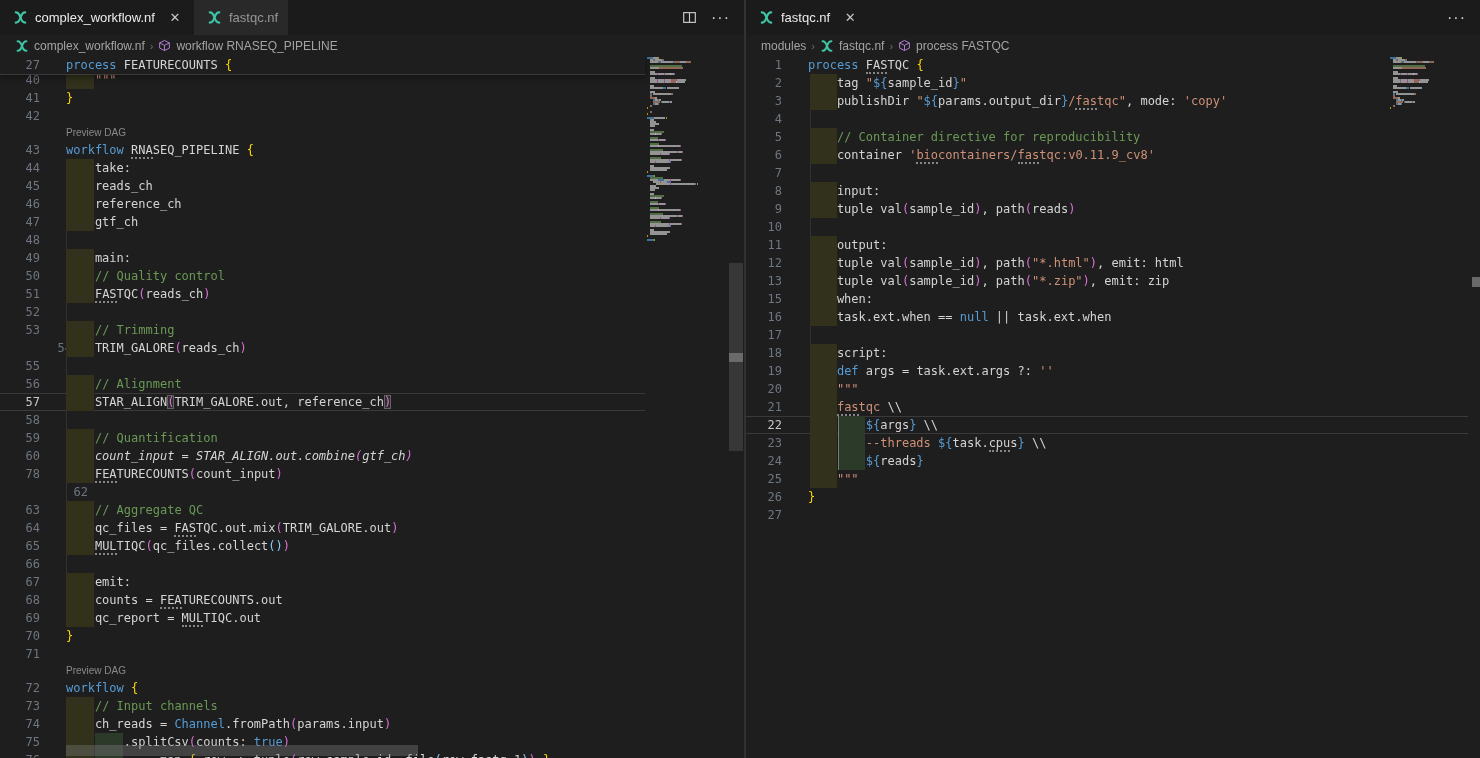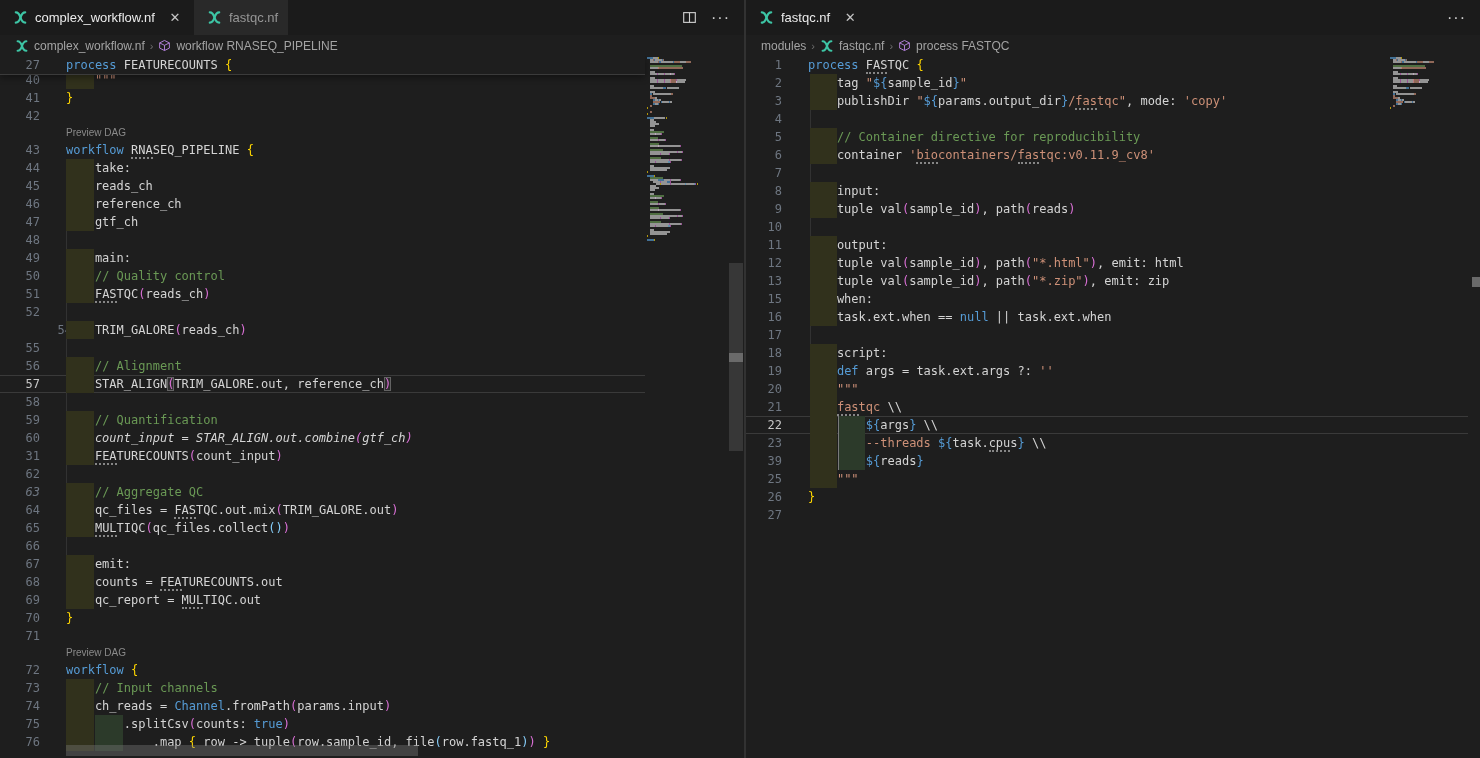--- a/index.html
+++ b/index.html
@@ -127,30 +127,31 @@
         <div class="row"><span class="ln" style="width: 40px;">43</span><span class="tx" style="left: 66px;"><span class="k">workflow </span><span class="w"><span class="spell">RNA</span>SEQ_PIPELINE</span><span class="w"> </span><span class="y">{</span></span></div>
         <div class="row"><span class="ln" style="width: 40px;">44</span><div class="block b0" style="left: 66px; width: 28px;"></div><span class="tx" style="left: 66px;"><span class="w">    take:</span></span></div>
         <div class="row"><span class="ln" style="width: 40px;">45</span><div class="block b0" style="left: 66px; width: 28px;"></div><span class="tx" style="left: 66px;"><span class="w">    reads_ch</span></span></div>
         <div class="row"><span class="ln" style="width: 40px;">46</span><div class="block b0" style="left: 66px; width: 28px;"></div><span class="tx" style="left: 66px;"><span class="w">    reference_ch</span></span></div>
         <div class="row"><span class="ln" style="width: 40px;">47</span><div class="block b0" style="left: 66px; width: 28px;"></div><span class="tx" style="left: 66px;"><span class="w">    gtf_ch</span></span></div>
         <div class="row"><span class="ln" style="width: 40px;">48</span><span class="guide" style="left: 66px;"></span><span class="tx" style="left: 66px;"></span></div>
         <div class="row"><span class="ln" style="width: 40px;">49</span><div class="block b0" style="left: 66px; width: 28px;"></div><span class="tx" style="left: 66px;"><span class="w">    main:</span></span></div>
         <div class="row"><span class="ln" style="width: 40px;">50</span><div class="block b0" style="left: 66px; width: 28px;"></div><span class="tx" style="left: 66px;"><span class="w">    </span><span class="c">// Quality control</span></span></div>
         <div class="row"><span class="ln" style="width: 40px;">51</span><div class="block b0" style="left: 66px; width: 28px;"></div><span class="tx" style="left: 66px;"><span class="w">    </span><span class="w"><span class="spell">FAS</span>TQC</span><span class="p">(</span><span class="w">reads_ch</span><span class="p">)</span></span></div>
         <div class="row"><span class="ln" style="width: 40px;">52</span><span class="guide" style="left: 66px;"></span><span class="tx" style="left: 66px;"></span></div>
+        <div class="row"><span class="ln" style="width: 40px;">53</span><div class="block b0" style="left: 66px; width: 28px;"></div><span class="tx" style="left: 66px;"><span class="w">    </span><span class="c">// Trimming</span></span></div>
         <div class="row"><span class="ln" style="width: 40px; margin-left: 32px;">54</span><div class="block b0" style="left: 66px; width: 28px;"></div><span class="tx" style="left: 66px;"><span class="w">    TRIM_GALORE</span><span class="p">(</span><span class="w">reads_ch</span><span class="p">)</span></span></div>
         <div class="row"><span class="ln" style="width: 40px;">55</span><span class="guide" style="left: 66px;"></span><span class="tx" style="left: 66px;"></span></div>
         <div class="row"><span class="ln" style="width: 40px;">56</span><div class="block b0" style="left: 66px; width: 28px;"></div><span class="tx" style="left: 66px;"><span class="w">    </span><span class="c">// Alignment</span></span></div>
         <div class="row cur"><span class="ln" style="width: 40px;">57</span><div class="block b0" style="left: 66px; width: 28px;"></div><span class="tx" style="left: 66px;"><span class="w">    STAR_ALIGN</span><span class="p m">(</span><span class="w">TRIM_GALORE.out, reference_ch</span><span class="p m">)</span></span></div>
         <div class="row"><span class="ln" style="width: 40px;">58</span><span class="guide" style="left: 66px;"></span><span class="tx" style="left: 66px;"></span></div>
         <div class="row"><span class="ln" style="width: 40px;">59</span><div class="block b0" style="left: 66px; width: 28px;"></div><span class="tx" style="left: 66px;"><span class="w">    </span><span class="c">// Quantification</span></span></div>
         <div class="row"><span class="ln" style="width: 40px;">60</span><div class="block b0" style="left: 66px; width: 28px;"></div><span class="tx" style="left: 66px; font-style: italic;"><span class="w">    count_input = STAR_ALIGN.out.combine</span><span class="p">(</span><span class="w">gtf_ch</span><span class="p">)</span></span></div>
-        <div class="row"><span class="ln" style="width: 40px;">31</span><div class="block b0" style="left: 66px; width: 28px;"></div><span class="tx" style="left: 66px;"><span class="w">    </span><span class="w"><span class="spell">FEA</span>TURECOUNTS</span><span class="p">(</span><span class="w">count_input</span><span class="p">)</span></span></div>
-        <div class="row"><span class="ln" style="width: 40px;">62</span><span class="guide" style="left: 66px;"></span><span class="tx" style="left: 66px;"></span></div>
-        <div class="row"><span class="ln" style="width: 40px; font-style: italic;">63</span><div class="block b0" style="left: 66px; width: 28px;"></div><span class="tx" style="left: 66px;"><span class="w">    </span><span class="c">// Aggregate QC</span></span></div>
+        <div class="row"><span class="ln" style="width: 40px;">78</span><div class="block b0" style="left: 66px; width: 28px;"></div><span class="tx" style="left: 66px;"><span class="w">    </span><span class="w"><span class="spell">FEA</span>TURECOUNTS</span><span class="p">(</span><span class="w">count_input</span><span class="p">)</span></span></div>
+        <div class="row"><span class="ln" style="width: 40px; margin-left: 48px;">62</span><span class="guide" style="left: 66px;"></span><span class="tx" style="left: 66px;"></span></div>
+        <div class="row"><span class="ln" style="width: 40px;">63</span><div class="block b0" style="left: 66px; width: 28px;"></div><span class="tx" style="left: 66px;"><span class="w">    </span><span class="c">// Aggregate QC</span></span></div>
         <div class="row"><span class="ln" style="width: 40px;">64</span><div class="block b0" style="left: 66px; width: 28px;"></div><span class="tx" style="left: 66px;"><span class="w">    qc_files = </span><span class="w"><span class="spell">FAS</span>TQC</span><span class="w">.out.mix</span><span class="p">(</span><span class="w">TRIM_GALORE.out</span><span class="p">)</span></span></div>
         <div class="row"><span class="ln" style="width: 40px;">65</span><div class="block b0" style="left: 66px; width: 28px;"></div><span class="tx" style="left: 66px;"><span class="w">    </span><span class="w"><span class="spell">MUL</span>TIQC</span><span class="p">(</span><span class="w">qc_files.collect</span><span class="b">(</span><span class="b">)</span><span class="p">)</span></span></div>
         <div class="row"><span class="ln" style="width: 40px;">66</span><span class="guide" style="left: 66px;"></span><span class="tx" style="left: 66px;"></span></div>
         <div class="row"><span class="ln" style="width: 40px;">67</span><div class="block b0" style="left: 66px; width: 28px;"></div><span class="tx" style="left: 66px;"><span class="w">    emit:</span></span></div>
         <div class="row"><span class="ln" style="width: 40px;">68</span><div class="block b0" style="left: 66px; width: 28px;"></div><span class="tx" style="left: 66px;"><span class="w">    counts = </span><span class="w"><span class="spell">FEA</span>TURECOUNTS</span><span class="w">.out</span></span></div>
         <div class="row"><span class="ln" style="width: 40px;">69</span><div class="block b0" style="left: 66px; width: 28px;"></div><span class="tx" style="left: 66px;"><span class="w">    qc_report = </span><span class="w"><span class="spell">MUL</span>TIQC</span><span class="w">.out</span></span></div>
         <div class="row"><span class="ln" style="width: 40px;">70</span><span class="tx" style="left: 66px;"><span class="y">}</span></span></div>
         <div class="row"><span class="ln" style="width: 40px;">71</span><span class="tx" style="left: 66px;"></span></div>
         <div class="lensrow"><span style="margin-left: 66px;">Preview DAG</span></div>
         <div class="row"><span class="ln" style="width: 40px;">72</span><span class="tx" style="left: 66px;"><span class="k">workflow </span><span class="y">{</span></span></div>
@@ -601,21 +602,21 @@
         <div class="row"><span class="ln" style="width: 36px;">13</span><div class="block b0" style="left: 64px; width: 27px;"></div><span class="tx" style="left: 62px;"><span class="w">    tuple val</span><span class="p">(</span><span class="w">sample_id</span><span class="p">)</span><span class="w">, path</span><span class="p">(</span><span class="s">"*.zip"</span><span class="p">)</span><span class="w">, emit: zip</span></span></div>
         <div class="row"><span class="ln" style="width: 36px;">15</span><div class="block b0" style="left: 64px; width: 27px;"></div><span class="tx" style="left: 62px;"><span class="w">    when:</span></span></div>
         <div class="row"><span class="ln" style="width: 36px;">16</span><div class="block b0" style="left: 64px; width: 27px;"></div><span class="tx" style="left: 62px; text-align: center;"><span class="w">    task.ext.when == </span><span class="k">null</span><span class="w"> || task.ext.when</span></span></div>
         <div class="row"><span class="ln" style="width: 36px;">17</span><span class="guide" style="left: 64px;"></span><span class="tx" style="left: 62px;"></span></div>
         <div class="row"><span class="ln" style="width: 36px;">18</span><div class="block b0" style="left: 64px; width: 27px;"></div><span class="tx" style="left: 62px;"><span class="w">    script:</span></span></div>
         <div class="row"><span class="ln" style="width: 36px;">19</span><div class="block b0" style="left: 64px; width: 27px;"></div><span class="tx" style="left: 62px;"><span class="w">    </span><span class="k">def</span><span class="w"> args = task.ext.args ?: </span><span class="s">''</span></span></div>
         <div class="row"><span class="ln" style="width: 36px;">20</span><div class="block b0" style="left: 64px; width: 27px;"></div><span class="tx" style="left: 62px;"><span class="w">    </span><span class="s">"""</span></span></div>
         <div class="row"><span class="ln" style="width: 36px;">21</span><div class="block b0" style="left: 64px; width: 27px;"></div><span class="tx" style="left: 62px;"><span class="w">    </span><span class="s"><span class="spell">fas</span>tqc</span><span class="w"> \\</span></span></div>
         <div class="row cur"><span class="ln" style="width: 36px;">22</span><div class="block b0" style="left: 64px; width: 27px;"></div><div class="block b1 agui" style="left: 92px; width: 27px;"></div><span class="tx" style="left: 62px;"><span class="w">        </span><span class="k">${</span><span class="w">args</span><span class="k">}</span><span class="w"> \\</span></span></div>
         <div class="row"><span class="ln" style="width: 36px;">23</span><div class="block b0" style="left: 64px; width: 27px;"></div><div class="block b1 agui" style="left: 92px; width: 27px;"></div><span class="tx" style="left: 62px;"><span class="w">        </span><span class="s">--threads</span><span class="w"> </span><span class="k">${</span><span class="w">task.</span><span class="w"><span class="spell">cpu</span>s</span><span class="k">}</span><span class="w"> \\</span></span></div>
-        <div class="row"><span class="ln" style="width: 36px;">39</span><div class="block b0" style="left: 64px; width: 27px;"></div><div class="block b1 agui" style="left: 92px; width: 27px;"></div><span class="tx" style="left: 62px;"><span class="w">        </span><span class="k">${</span><span class="w">reads</span><span class="k">}</span></span></div>
+        <div class="row"><span class="ln" style="width: 36px;">24</span><div class="block b0" style="left: 64px; width: 27px;"></div><div class="block b1 agui" style="left: 92px; width: 27px;"></div><span class="tx" style="left: 62px;"><span class="w">        </span><span class="k">${</span><span class="w">reads</span><span class="k">}</span></span></div>
         <div class="row"><span class="ln" style="width: 36px;">25</span><div class="block b0" style="left: 64px; width: 27px;"></div><span class="tx" style="left: 62px;"><span class="w">    </span><span class="s">"""</span></span></div>
         <div class="row"><span class="ln" style="width: 36px;">26</span><span class="tx" style="left: 62px;"><span class="y">}</span></span></div>
         <div class="row"><span class="ln" style="width: 36px;">27</span><span class="tx" style="left: 62px;"></span></div>
       </div>
     <div class="minimap" style="left: 642px; width: 76px;">
         <div class="mrow">
           <span class="mseg" style="left: 2px; width: 6px; background: rgb(86, 156, 214);"></span>
           <span class="mseg" style="left: 8px; width: 4.5px; background: rgb(212, 212, 212);"></span>
           <span class="mseg" style="left: 13.25px; width: 0.75px; background: rgb(255, 215, 0);"></span>
         </div>

